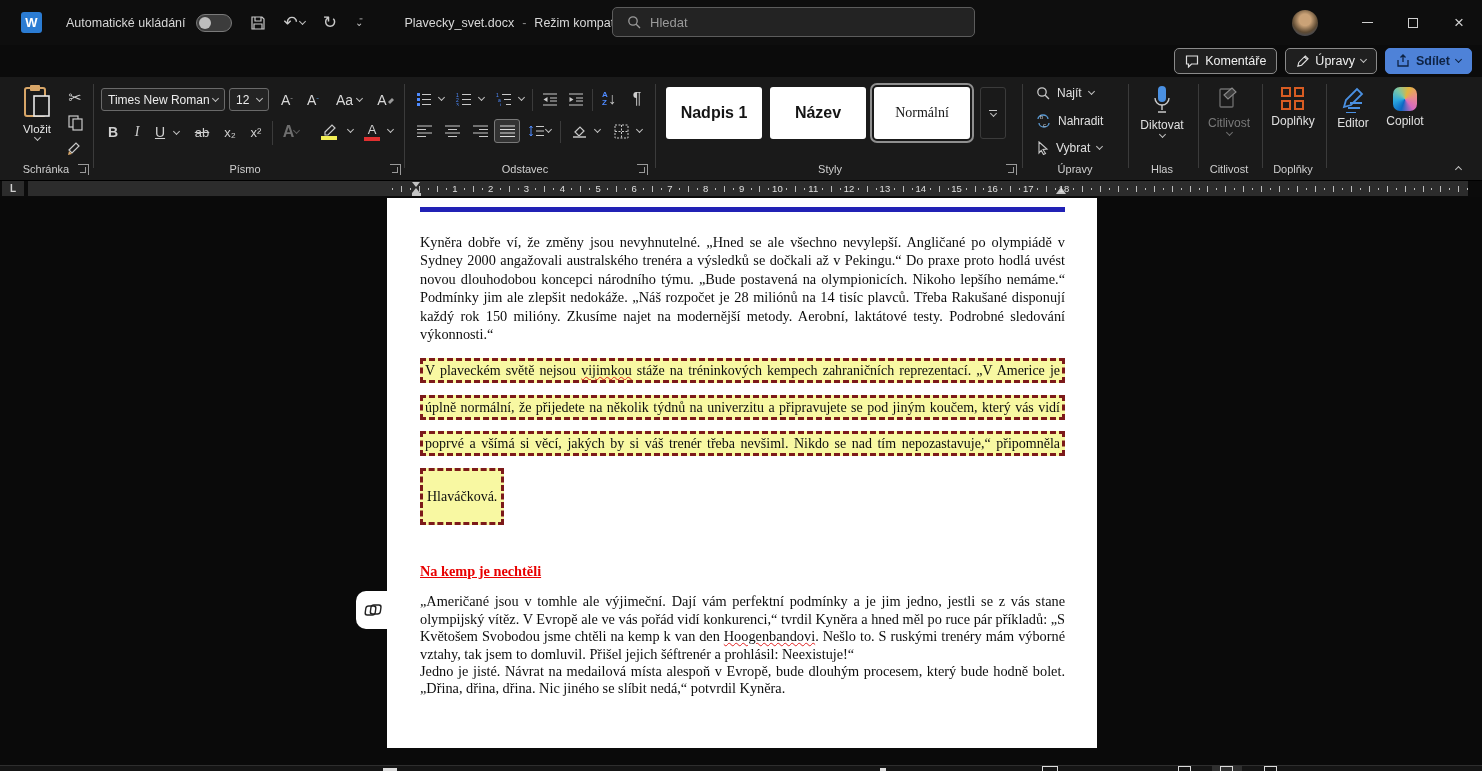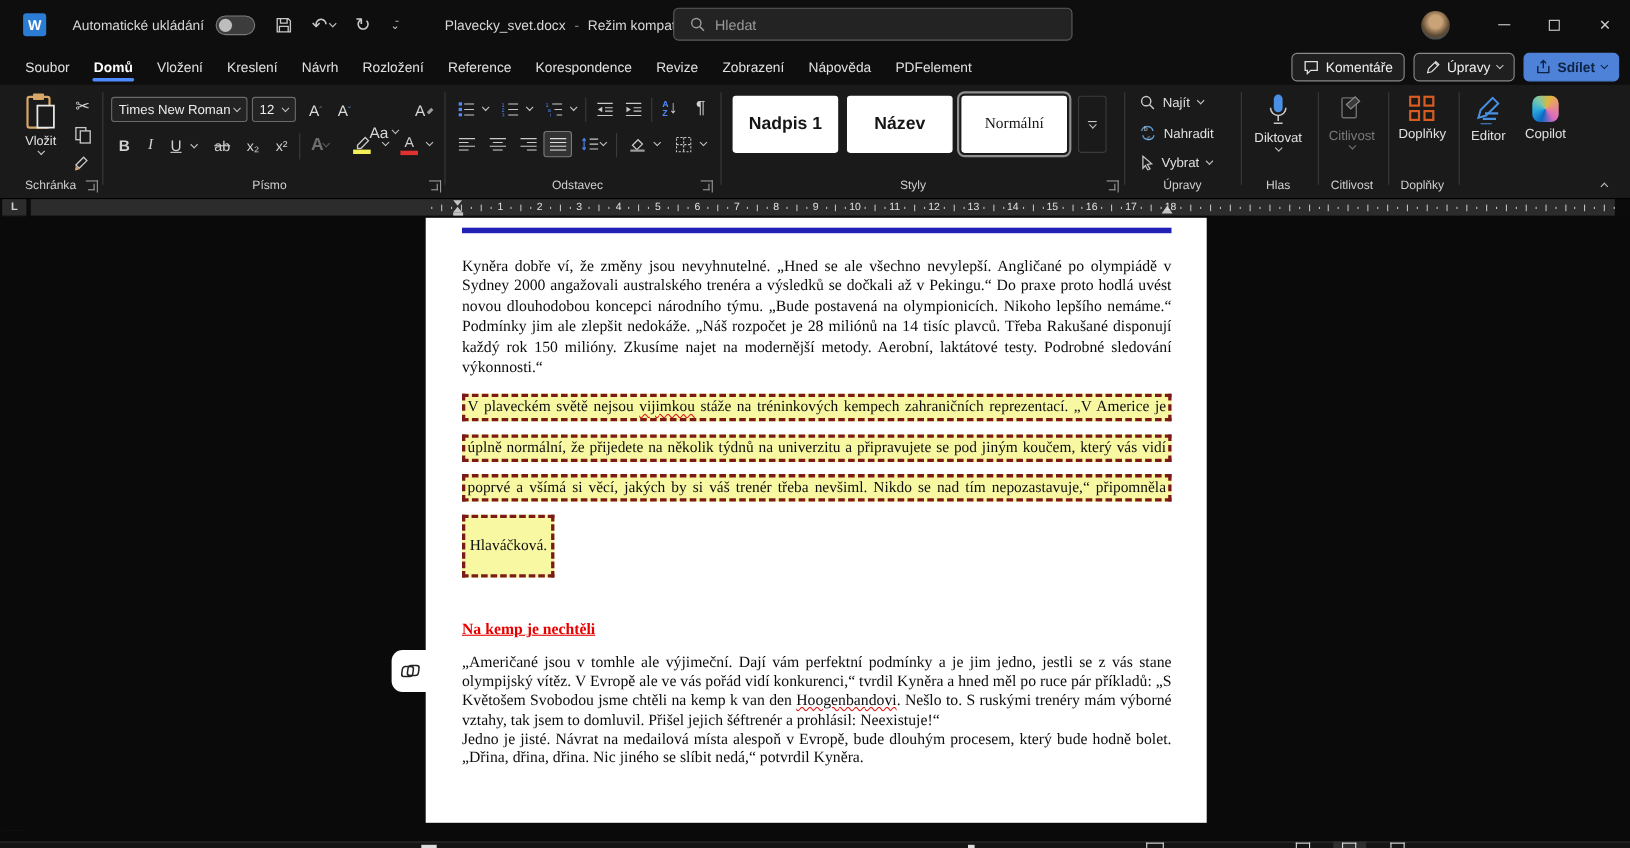--- a/index.html
+++ b/index.html
@@ -160,34 +160,20 @@
         </div>
       <div class="winbtn">
           <span class="maxbox"></span>
         </div>
       <div class="winbtn">
           <span style="font-size:17px;">×</span>
         </div>
     </div>
   </div>
 
-  <div class="tabrow">
-      <div class="tab">Soubor</div>
-      <div class="tab active">Domů</div>
-      <div class="tab">Vložení</div>
-      <div class="tab">Kreslení</div>
-      <div class="tab">Návrh</div>
-      <div class="tab">Rozložení</div>
-      <div class="tab">Reference</div>
-      <div class="tab">Korespondence</div>
-      <div class="tab">Revize</div>
-      <div class="tab">Zobrazení</div>
-      <div class="tab">Nápověda</div>
-      <div class="tab">PDFelement</div>
-    </div>
   <div class="tabrow-right">
     <div class="pillbtn">
       <svg class="icon-svg" width="14" height="14" viewBox="0 0 14 14">
           <path d="M1.5 2h11v8h-6l-3 3v-3h-2z" fill="none" stroke="#e0e0e0" stroke-width="1.2"></path>
         </svg>
       <span>Komentáře</span>
     </div>
     <div class="pillbtn">
       <svg class="icon-svg" width="13" height="13" viewBox="0 0 14 14">
           <path d="M2 12l1-4 7-7 3 3-7 7zM9 2l3 3" fill="none" stroke="#e0e0e0" stroke-width="1.2"></path>
@@ -243,21 +229,21 @@
         <span class="chev sm"></span>
     </div>
     <div class="rbtn letterbtn" style="left:275px;top:12px;width:24px;height:22px;">
         <span>A</span>
         <sup style="font-size:8px;color:#9a9a9a;">ˆ</sup>
       </div>
     <div class="rbtn letterbtn" style="left:301px;top:12px;width:24px;height:22px;">
         <span>A</span>
         <sup style="font-size:8px;color:#5b9bd5;">ˇ</sup>
       </div>
-    <div class="rbtn letterbtn" style="left:332px;top:12px;width:34px;height:22px;gap:4px;margin-top:20px;">
+    <div class="rbtn letterbtn" style="left:332px;top:12px;width:34px;height:22px;gap:4px;">
         <span>Aa</span>
         <span class="chev sm"></span>
       </div>
     <div class="rbtn letterbtn" style="left:374px;top:12px;width:24px;height:22px;">
         <span>A</span>
         <svg width="8" height="8" viewBox="0 0 8 8">
           <path d="M1 6l4-4 2 2-4 4z" fill="#9a9a9a"></path>
         </svg>
       </div>
     <div class="rbtn" style="left:103px;top:44px;width:20px;height:22px;font-weight:bold;font-size:14px;">

